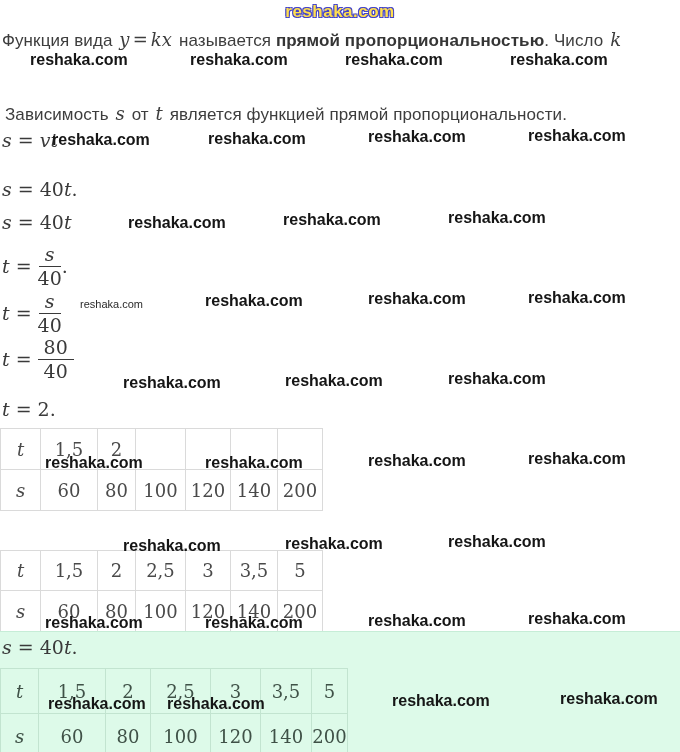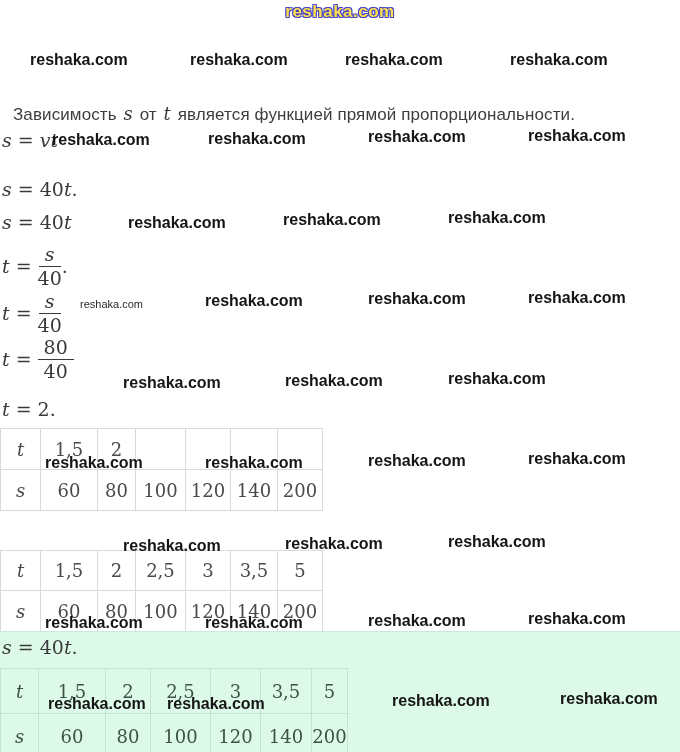--- a/index.html
+++ b/index.html
@@ -52,23 +52,30 @@
     text-shadow:-1px -1px 0 #4343c8,1px -1px 0 #4343c8,-1px 1px 0 #4343c8,1px 1px 0 #4343c8;
   }
 </style>
 </head>
 <body>
 
 <div class="page">
 
   <div class="wm-header">reshaka.com</div>
 
-
-
-  <div class="text" style="left:13px;top:103px">
+  <div class="text" style="left:2px;top:29px">
+    <span>Функция вида</span>
+    <span class="imath"><span>y</span><span class="eq">=</span><span>kx</span></span>
+    <span>называется</span>
+    <span class="b">прямой пропорциональностью</span><span>. Число</span>
+    <span class="imath">k</span>
+  </div>
+
+
+  <div class="text" style="left:5px;top:103px">
     <span>Зависимость</span>
     <span class="imath">s</span>
     <span>от</span>
     <span class="imath">t</span>
     <span>является функцией прямой пропорциональности.</span>
   </div>
 
   <div class="formula" style="left:2px;top:129px">
     <span class="mi">s</span>
     <span class="mo">=</span>

